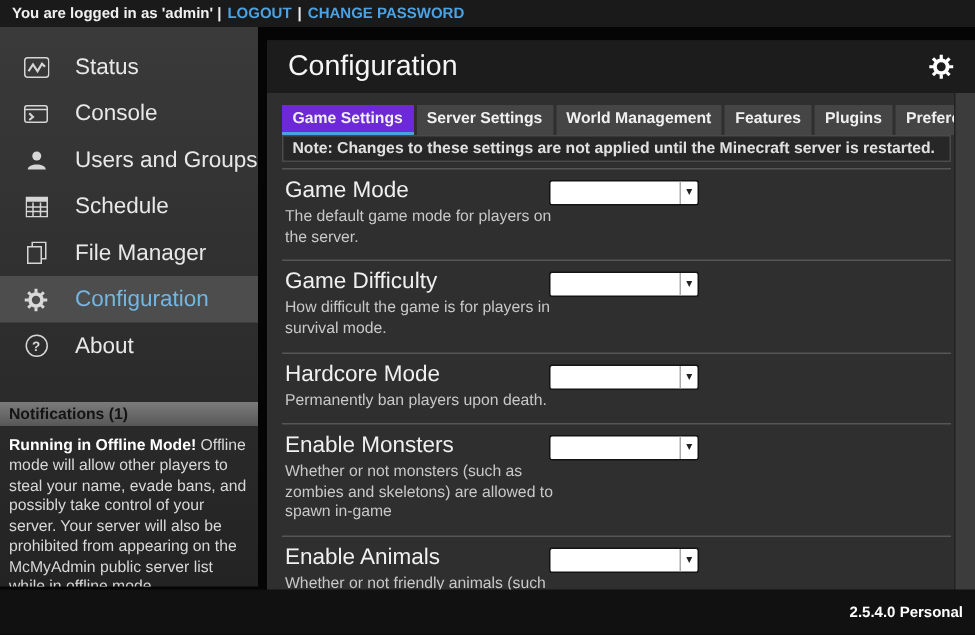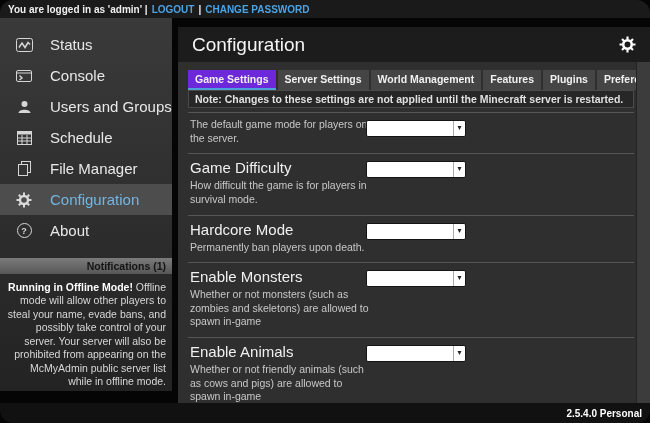--- a/index.html
+++ b/index.html
@@ -1,36 +1,36 @@
 <!DOCTYPE html>
 <html><head>
 <meta charset="utf-8">
 <style>
   html,body{margin:0;padding:0;background:#050505;font-family:"Liberation Sans",sans-serif;}
-  .stage{position:relative;width:650px;height:423px;background:#050505;overflow:hidden;border-radius:13px;}
+  .stage{position:relative;width:650px;height:423px;background:#050505;overflow:hidden;}
 
   
   .topbar{position:absolute;top:0;left:0;right:0;height:18px;background:#1a1a1a;
     display:flex;align-items:center;padding-left:8px;gap:4px;
     font-size:10px;font-weight:bold;color:#f0f0f0;white-space:nowrap;}
   .topbar a{color:#4ba3e3;text-decoration:none;cursor:pointer;}
 
   
   .sidebar{position:absolute;left:0;top:18px;width:172px;bottom:32px;
     background:linear-gradient(to bottom,#3a3a3a,#232323);overflow:hidden;}
   .nav{padding-top:11px;}
   .nav-item{height:31px;display:flex;align-items:center;padding-left:14px;
     color:#e8e8e8;font-size:15px;cursor:pointer;}
   .nav-item.selected{background:#4d4d4d;color:#74b6e2;}
   .nav-icon{width:20px;display:inline-flex;justify-content:center;align-items:center;margin-right:16px;flex:none;}
   .help-circle{display:inline-flex;width:13px;height:13px;border:1.5px solid #d6d6d6;border-radius:50%;
     align-items:center;justify-content:center;font-size:9px;font-weight:bold;color:#d6d6d6;}
 
   
-  .notif{margin-top:12px;text-align:right;}
+  .notif{margin-top:22px;}
   .notif-header{background:linear-gradient(to bottom,#7b7b7b,#575757);color:#141414;
     font-size:10.5px;font-weight:bold;padding:2px 6px;}
   .notif-body{padding:7px 6px 0 6px;font-size:10.5px;line-height:1.28;color:#d8d8d8;}
   .notif-title{font-weight:bold;color:#ffffff;}
 
   
   .main{position:absolute;left:178px;top:27px;right:0;bottom:18px;background:#2f2f2f;overflow:hidden;}
   .panel-header{height:35px;background:#1c1c1c;display:flex;align-items:center;padding:0 14px;}
   .panel-title{font-size:19px;color:#f5f5f5;}
   .panel-gear{margin-left:auto;cursor:pointer;display:flex;align-items:center;}
@@ -50,21 +50,21 @@
   .combo{position:absolute;left:178px;top:7px;width:98px;height:15px;background:#ffffff;
     border:1px solid #141414;border-radius:2px;display:flex;align-items:center;
     justify-content:flex-end;cursor:pointer;box-sizing:content-box;}
   .combo-arrow{width:11px;height:15px;line-height:14px;text-align:center;font-size:8px;color:#222;
     border-left:1px solid #aaa;}
 
   .scrolltrack{position:absolute;top:35px;right:0;width:13px;bottom:0;
     background:#3c3c3c;border-left:1px solid #232323;}
 
   
-  .footer{position:absolute;left:0;right:0;bottom:0;height:20px;background:#111111;
+  .footer{position:absolute;left:0;right:0;bottom:0;height:30px;background:#111111;
     display:flex;align-items:center;justify-content:flex-end;padding-right:8px;
     font-size:10px;font-weight:bold;color:#ffffff;}
 
   svg{display:block;}
 </style>
 </head>
 <body>
 
 <div class="stage">
 
@@ -198,20 +198,21 @@
       <div class="tab">Plugins</div>
       <div class="tab">Preferences</div>
 
     </div>
 
     <div class="notebar">Note: Changes to these settings are not applied until the Minecraft server is restarted.</div>
 
     <div class="sections">
 
       <div class="section">
+        <h3 class="section-title">Game Mode</h3>
         <div class="section-desc">The default game mode for players on the server.</div>
         <div class="combo">
           <span></span>
           <span class="combo-arrow">▾</span>
         </div>
       </div>
 
       <div class="section">
         <h3 class="section-title">Game Difficulty</h3>
         <div class="section-desc">How difficult the game is for players in survival mode.</div>

